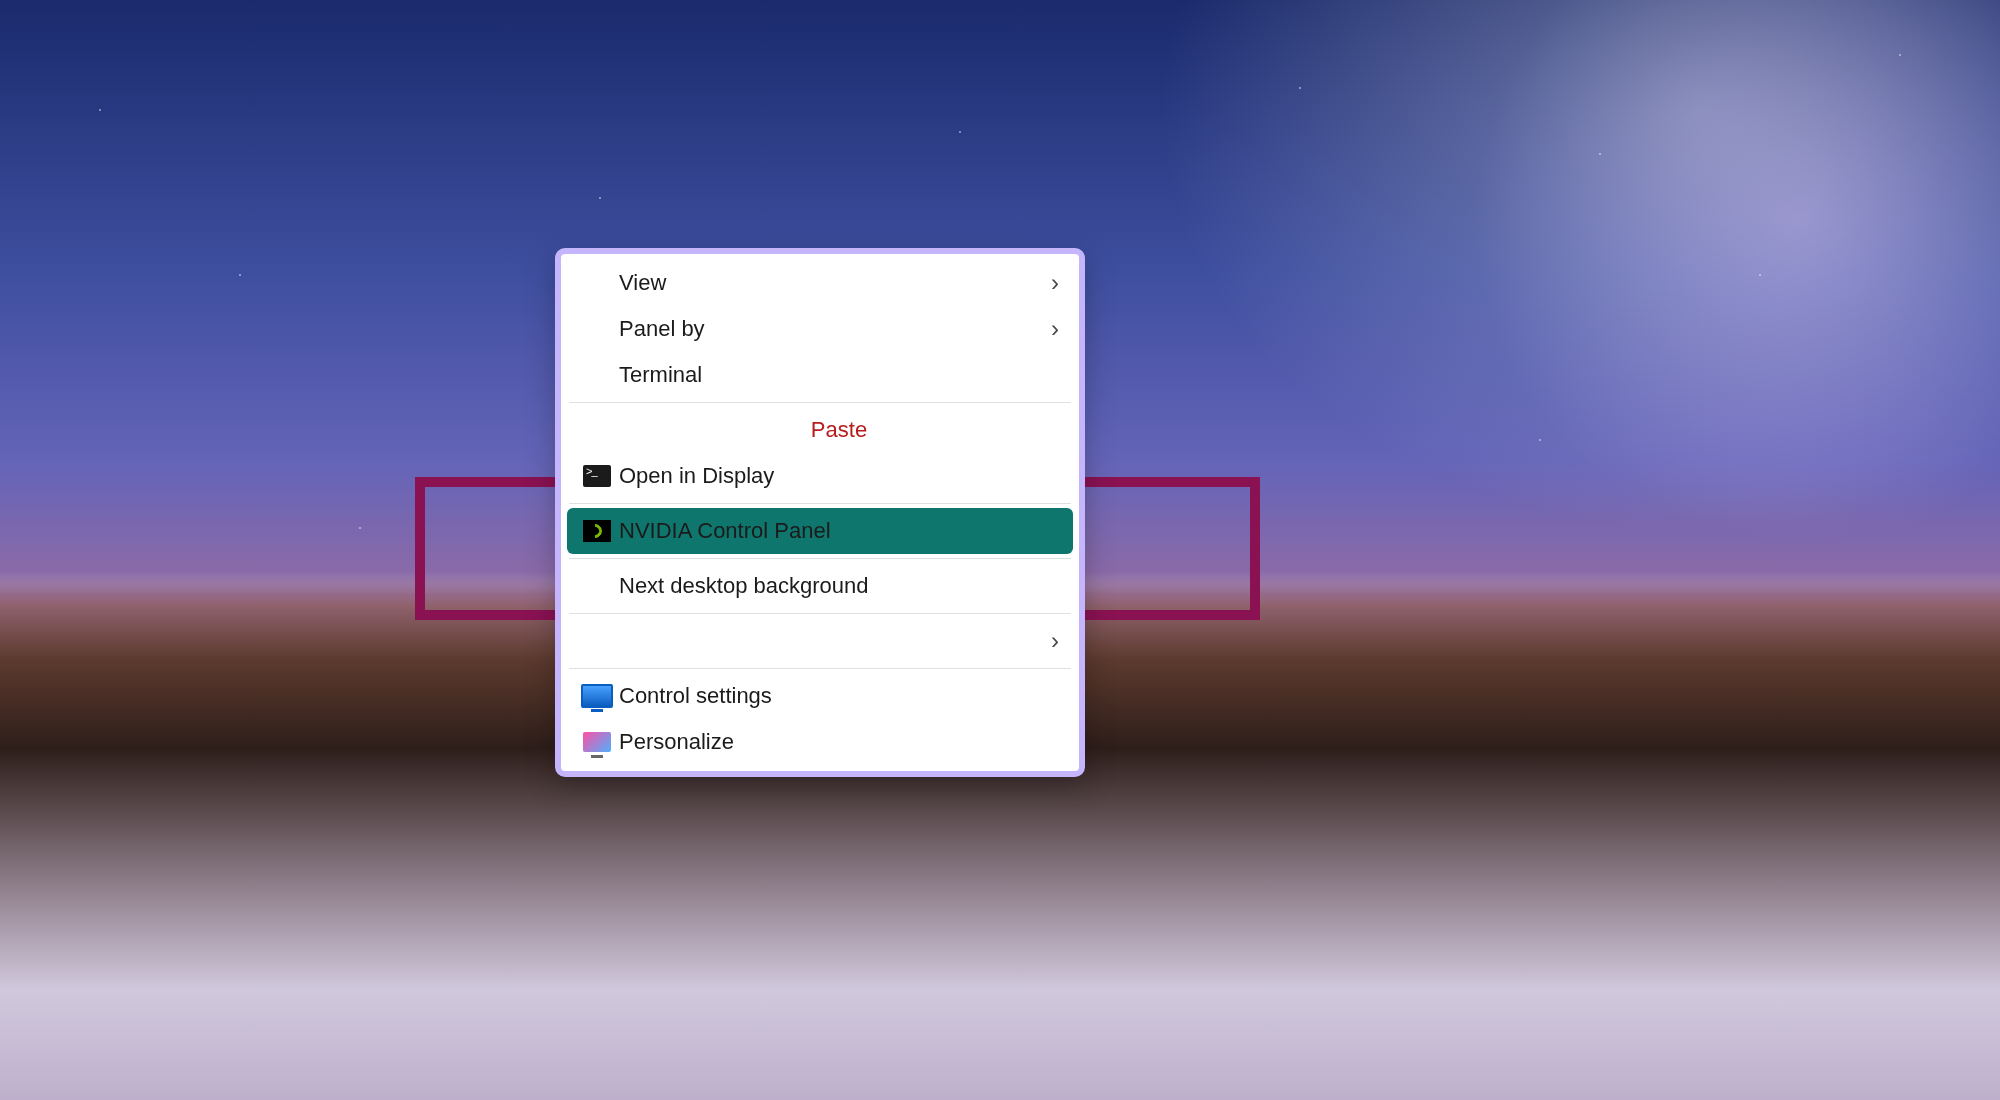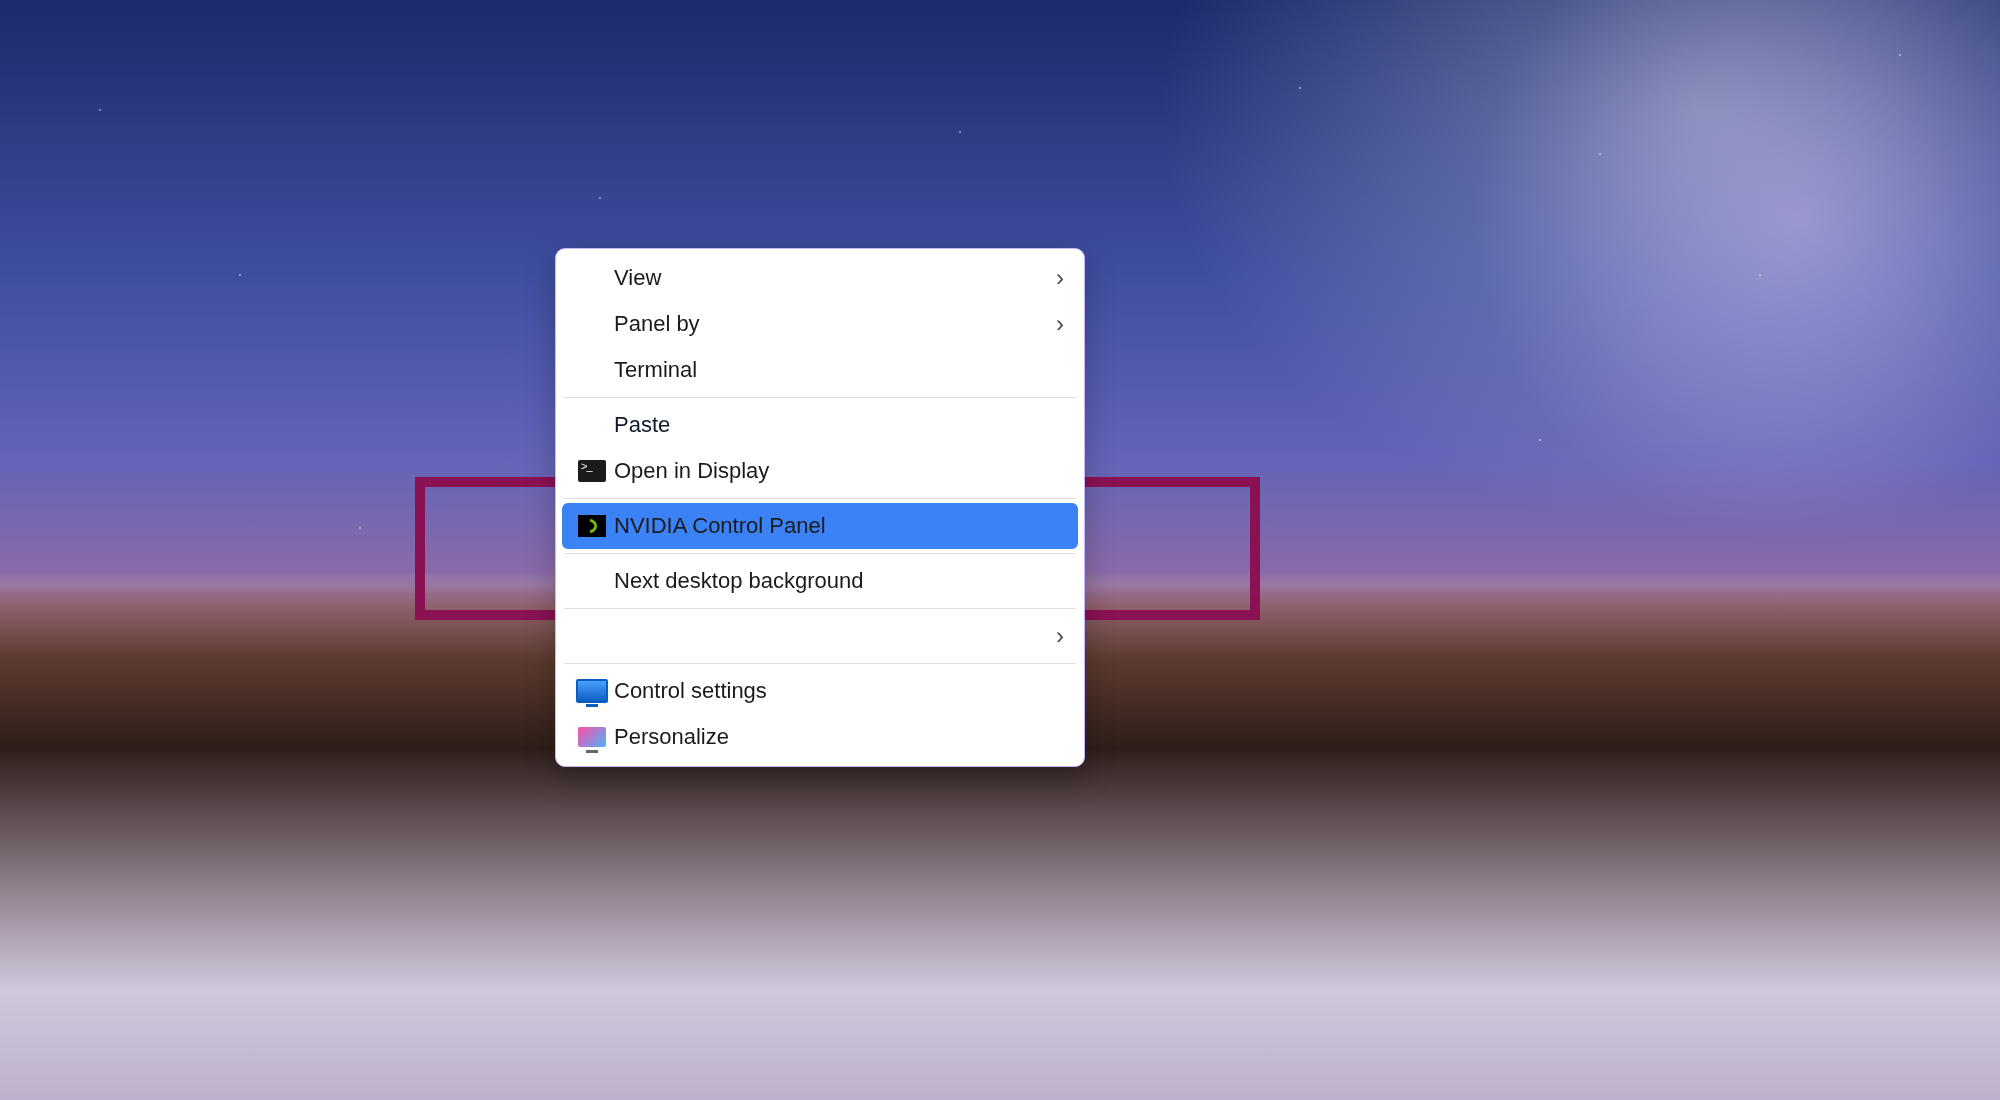--- a/index.html
+++ b/index.html
@@ -54,41 +54,42 @@
     position: absolute;
     border: 10px solid #8a1253;
     box-sizing: border-box;
   }
 
   
   .context-menu {
     position: absolute;
     width: 530px;
     background: #ffffff;
-    border: 1px solid #c4b5fd;
+    border: 6px solid #c4b5fd;
     border-radius: 10px;
     box-shadow: 0 10px 30px rgba(0,0,0,0.25);
     padding: 6px;
     box-sizing: border-box;
   }
   .menu-item {
     display: flex;
     align-items: center;
     height: 46px;
     padding: 0 14px 0 8px;
     border-radius: 6px;
     font-size: 22px;
     color: #1b1b1b;
     position: relative;
   }
   .menu-item.hover {
-    background: #3b82f6;
+    background: #0f766e;
   }
   .menu-item.disabled {
-    color: #0f172a;
+    color: #b91c1c;
+    text-align: center;
   }
   .menu-icon-slot {
     width: 44px;
     display: flex;
     justify-content: center;
     align-items: center;
     flex-shrink: 0;
   }
   .menu-label {
     flex: 1;

